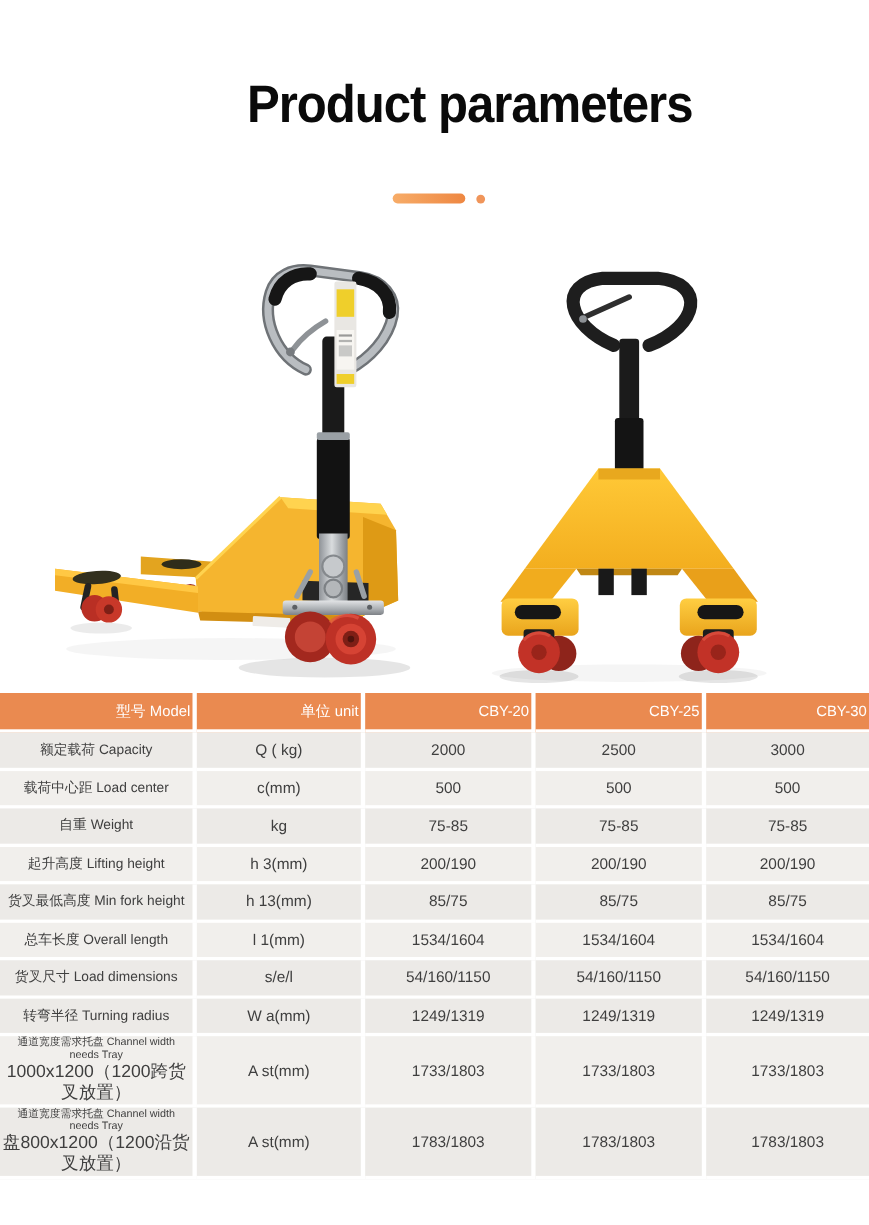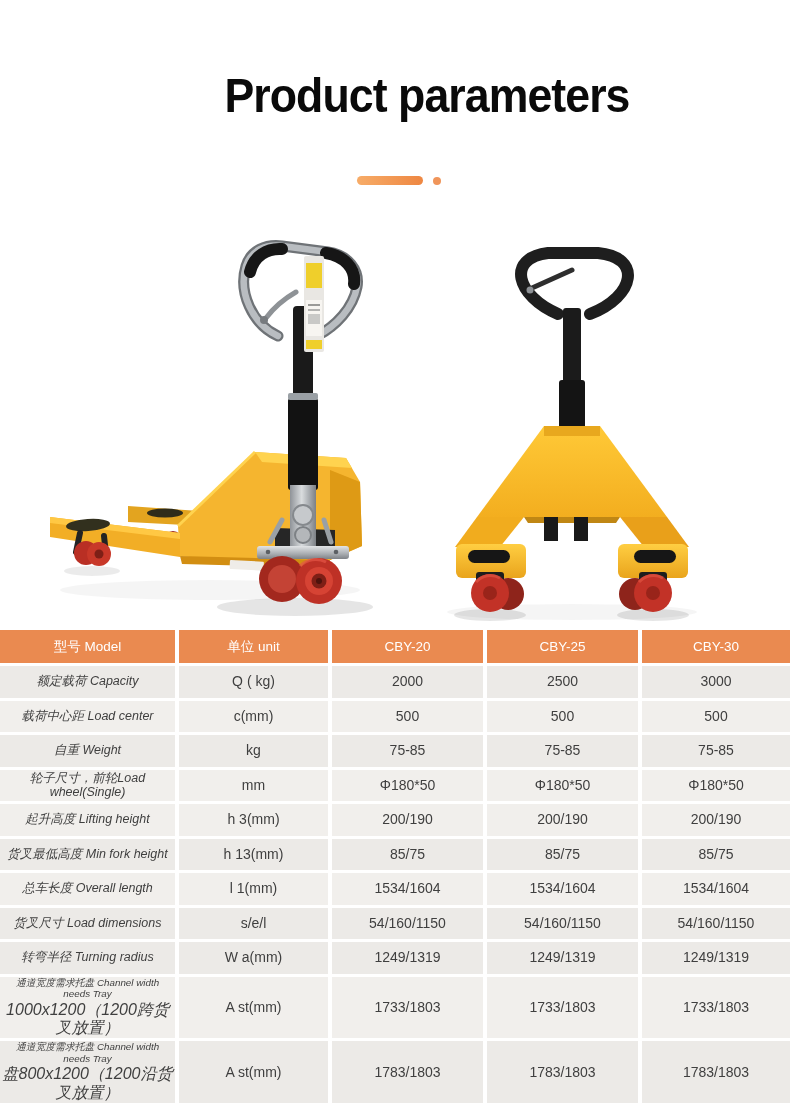--- a/index.html
+++ b/index.html
@@ -28,27 +28,27 @@
   .spec-table{
     position:absolute;top:630px;left:0;width:790px;
     border-collapse:separate;border-spacing:0;table-layout:fixed;
   }
   .spec-table th,.spec-table td{
     border-right:4px solid #fff;border-bottom:3px solid #fff;
     text-align:center;vertical-align:middle;padding:0 2px;overflow:hidden;
   }
   .spec-table th:last-child,.spec-table td:last-child{border-right:none;}
   .spec-table th{
-    background:var(--header-bg);color:#fff;font-weight:normal;font-size:13.5px;height:33px;
+    background:var(--header-bg);color:#fff;font-weight:normal;font-size:13.5px;height:33px;text-align:right;
   }
   .spec-table td{
     background:var(--row-bg);color:#3f3f3f;font-size:14px;height:31.5px;line-height:1.18;
   }
   .spec-table tr.alt td{background:var(--row-bg-alt);}
-  .spec-table td.label{font-size:12.5px;font-style:italic;}
+  .spec-table td.label{font-size:12.5px;}
   .spec-table td.label .l1{display:block;}
   .spec-table td.label.twoline .l1{font-size:9.8px;}
   .spec-table td.label.twoline .l2{display:block;font-size:16px;margin-top:1px;}
 </style>
 </head>
 <body>
 
 <div class="page" style="--accent-start: #F7AC68; --accent-end: #EE8742; --accent-dot: #F0955A; --header-bg: #EA8A50; --row-bg: #ECEAE7; --row-bg-alt: #F1EFEC;">
 
   <div class="title">Product parameters</div>
@@ -226,29 +226,20 @@
           <td class="label">
             <span class="l1">自重 Weight</span>
           </td>
           <td class="unit">kg</td>
           <td class="value">75-85</td>
           <td class="value">75-85</td>
           <td class="value">75-85</td>
         </tr>
         <tr class="alt">
           <td class="label">
-            <span class="l1">轮子尺寸，前轮Load wheel(Single)</span>
-          </td>
-          <td class="unit">mm</td>
-          <td class="value">Φ180*50</td>
-          <td class="value">Φ180*50</td>
-          <td class="value">Φ180*50</td>
-        </tr>
-        <tr class="alt">
-          <td class="label">
             <span class="l1">起升高度 Lifting height</span>
           </td>
           <td class="unit">h 3(mm)</td>
           <td class="value">200/190</td>
           <td class="value">200/190</td>
           <td class="value">200/190</td>
         </tr>
         <tr>
           <td class="label">
             <span class="l1">货叉最低高度 Min fork height</span>

